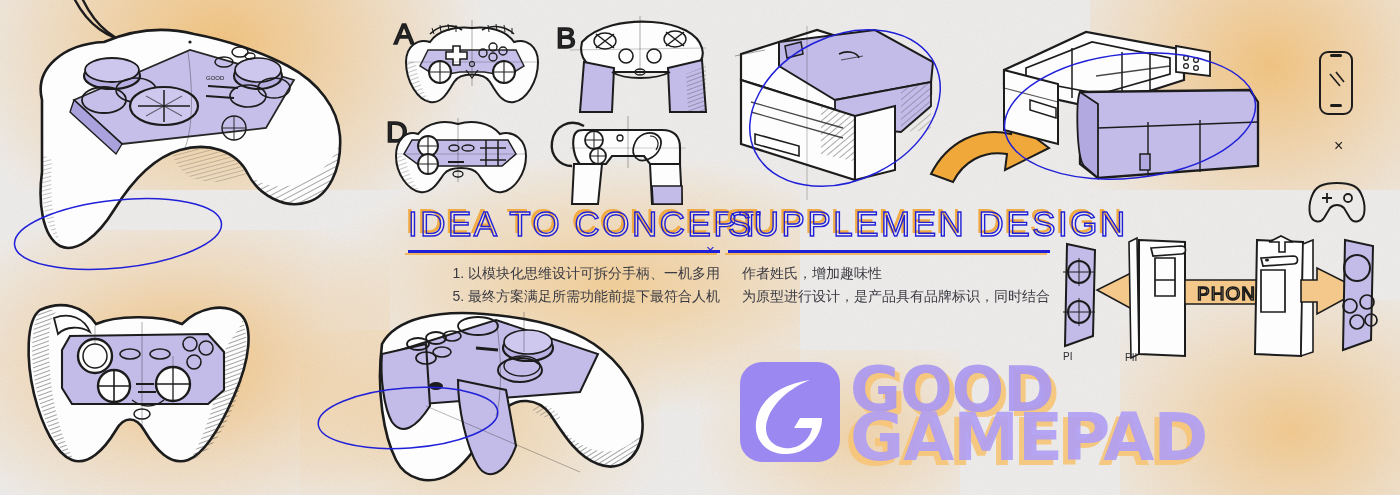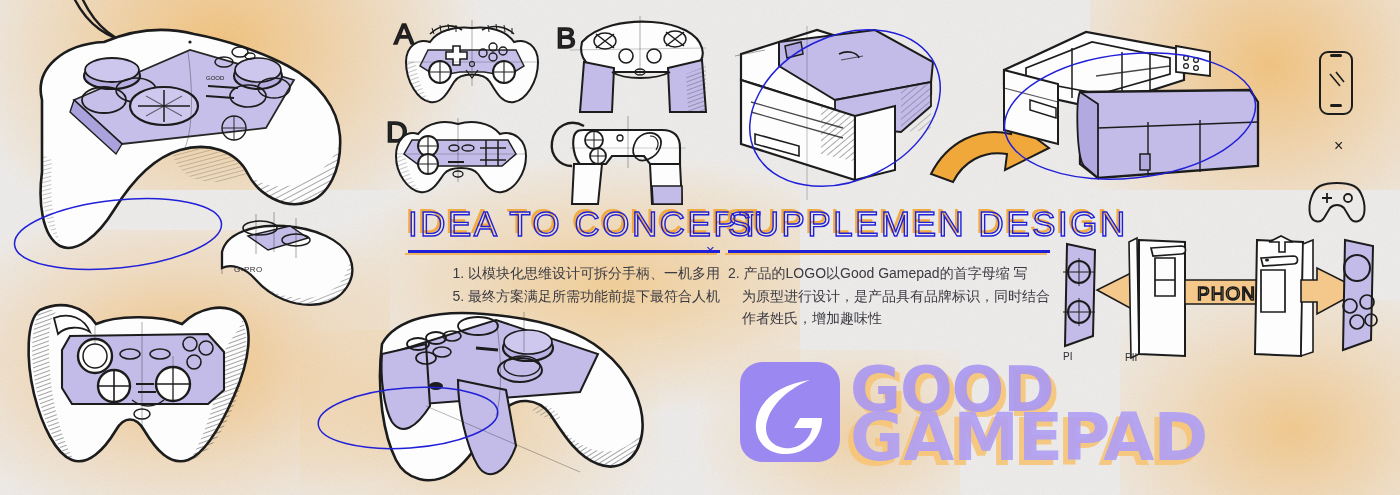--- a/index.html
+++ b/index.html
@@ -152,38 +152,20 @@
 
       <circle cx="222" cy="124" r="12" fill="none" stroke="#1c1c1c" stroke-width="1.4"></circle>
       <path d="M210 124 L 234 124 M222 112 L 222 136" stroke="#1c1c1c" stroke-width=".9"></path>
 
       <path d="M176 48 C 182 92 180 130 172 146" stroke="#1c1c1c" stroke-width=".7" fill="none" opacity=".5"></path>
 
       <ellipse cx="106" cy="230" rx="104" ry="34" fill="none" stroke="#2020d8" stroke-width="1.5" transform="rotate(-6 106 230)"></ellipse>
     </svg>
   </div>
 
-  <div class="panel" style="left:212px;top:208px;">
-    <svg width="150" height="108" viewBox="0 0 150 108">
-      <pattern id="hatch3" width="4" height="4" patternUnits="userSpaceOnUse" patternTransform="rotate(68)">
-        <line x1="0" y1="0" x2="0" y2="4" stroke="#2a2a2e" stroke-width=".9"></line>
-      </pattern>
-      <path d="M10 44 C 14 26 40 16 72 18 C 104 20 130 32 138 50 C 146 70 132 92 108 96
-               C 82 100 58 88 44 72 C 32 58 18 56 10 60 Z" fill="#fdfdfd" stroke="#1c1c1c" stroke-width="2.3"></path>
-      <path d="M44 72 C 58 88 82 100 108 96 C 130 92 144 72 138 52 C 134 76 116 90 92 90 C 70 90 54 82 44 72 Z" fill="url(#hatch3)" opacity=".8"></path>
-
-      <path d="M36 28 L 78 18 L 96 30 L 56 42 Z" fill="#c3bce8" stroke="#1c1c1c" stroke-width="1.4"></path>
-      <ellipse cx="48" cy="20" rx="17" ry="7" fill="none" stroke="#1c1c1c" stroke-width="1.6"></ellipse>
-      <ellipse cx="84" cy="32" rx="14" ry="6" fill="none" stroke="#1c1c1c" stroke-width="1.5"></ellipse>
-
-      <path d="M44 6 L 44 46 M62 4 L 62 44 M84 10 L 84 50" stroke="#1c1c1c" stroke-width=".7" opacity=".55"></path>
-      <path d="M10 44 L 10 66" stroke="#1c1c1c" stroke-width=".8" opacity=".5"></path>
-      <text class="lbl" x="22" y="64" font-size="8" letter-spacing=".5">G-PRO</text>
-    </svg>
-  </div>
 
   <div class="panel" style="left:18px;top:292px;">
     <svg width="250" height="185" viewBox="0 0 250 185">
       <pattern id="hatch4" width="4" height="4" patternUnits="userSpaceOnUse" patternTransform="rotate(70)">
         <line x1="0" y1="0" x2="0" y2="4" stroke="#2a2a2e" stroke-width="1"></line>
       </pattern>
 
       <path d="M22 18 C 44 8 66 14 78 32 C 96 24 140 22 164 32 C 180 16 206 10 222 22
                C 236 34 232 68 216 104 C 202 136 186 162 170 168 C 152 174 138 158 126 138
                C 118 124 106 124 98 138 C 86 158 70 174 54 168 C 38 162 24 134 16 102
@@ -470,23 +452,22 @@
       <li>5. 最终方案满足所需功能前提下最符合人机</li>
     </ul>
   </div>
 
   <div class="sep-x" style="left:706px;top:241px;">×</div>
 
   <div class="headline-block" style="left:728px;top:206px;width:322px;">
     <div class="headline">SUPPLEMEN DESIGN</div>
     <div class="rule"></div>
     <ul class="bullets indent">
-      <li>2. 产品的LOGO以Good Gamepad的首字母缩 写</li>
+      <li style="padding-left:14px;">作者姓氏，增加趣味性</li>
       <li style="padding-left:14px;">为原型进行设计，是产品具有品牌标识，同时结合</li>
-      <li style="padding-left:14px;">作者姓氏，增加趣味性</li>
     </ul>
   </div>
 
   <div class="panel" style="left:1045px;top:228px;">
     <svg width="340" height="140" viewBox="0 0 340 140">
 
       <path d="M22 16 L 50 22 L 48 108 L 20 118 Z" fill="#c3bce8" stroke="#1c1c1c" stroke-width="2"></path>
       <circle cx="34" cy="44" r="11" fill="none" stroke="#1c1c1c" stroke-width="2"></circle>
       <path d="M18 44 L 50 44 M34 30 L 34 58" stroke="#1c1c1c" stroke-width="1"></path>
       <circle cx="34" cy="84" r="11" fill="none" stroke="#1c1c1c" stroke-width="2"></circle>

